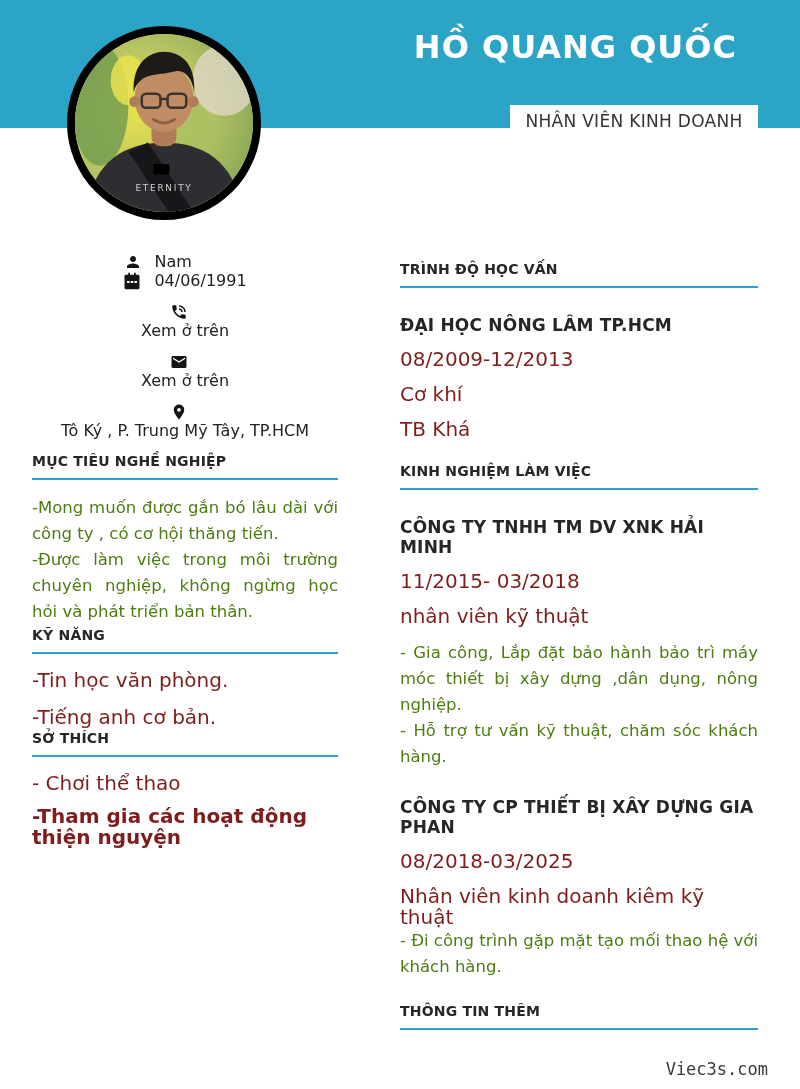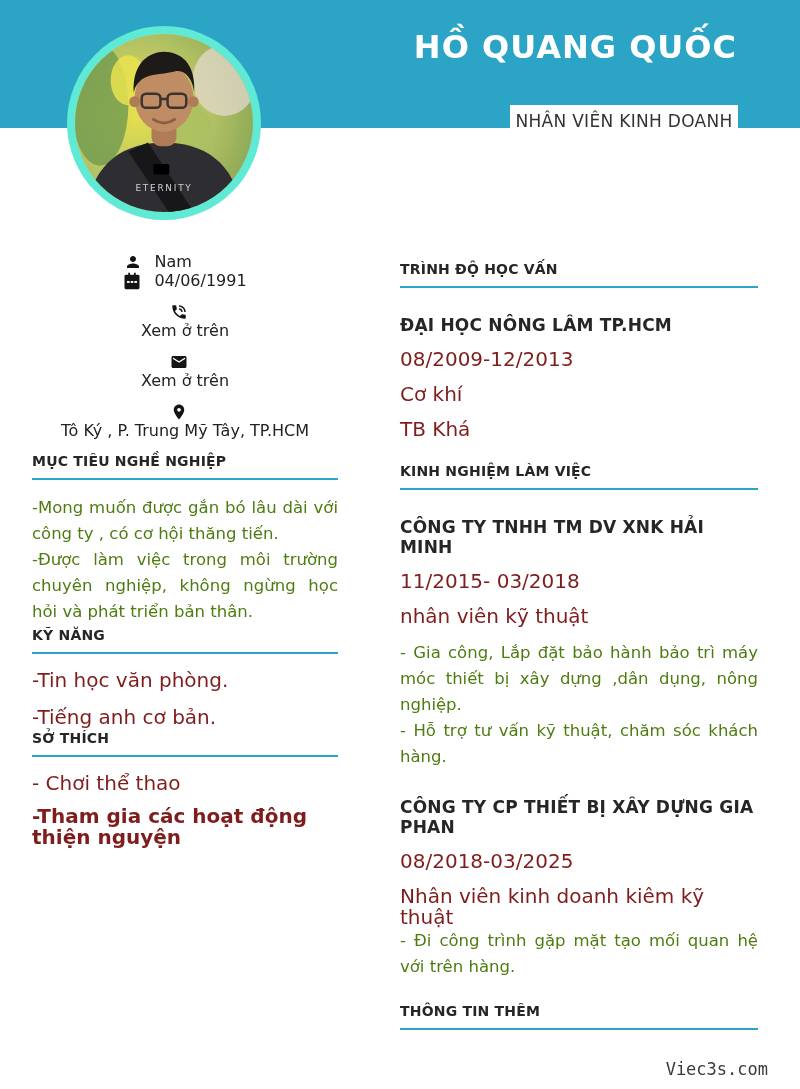--- a/index.html
+++ b/index.html
@@ -17,27 +17,27 @@
   .band {
     position: absolute; left: 0; top: 0; width: 800px; height: 128px;
     background: var(--accent);
   }
   .name {
     position: absolute; top: 28px; right: 63px;
     font-size: 32px; font-weight: bold; color: #ffffff; letter-spacing: 1px;
     white-space: nowrap;
   }
   .title-box {
-    position: absolute; left: 510px; top: 105px; width: 228px; height: 31px;
+    position: absolute; left: 510px; top: 105px; width: 248px; height: 31px;
     background: #ffffff; display: flex; align-items: center; justify-content: center;
   }
   .title-box span { font-size: 17px; color: #333; letter-spacing: .3px; white-space: nowrap; }
   .photo {
     position: absolute; left: 67px; top: 26px; width: 194px; height: 194px;
-    border-radius: 50%; background: #5eead4; padding: 8px;
+    border-radius: 50%; background: #000000; padding: 8px;
   }
   .photo-inner {
     width: 178px; height: 178px; border-radius: 50%; overflow: hidden;
     background: #c9cf7d;
   }
   .photo-inner svg { display: block; width: 100%; height: 100%; }
 
   
   .col-left  { position: absolute; left: 32px;  top: 252px; width: 306px; }
   .col-right { position: absolute; left: 400px; top: 261px; width: 358px; }
@@ -202,19 +202,19 @@
 
   <div class="org">CÔNG TY TNHH TM DV XNK HẢI MINH</div>
   <p class="line gap">11/2015- 03/2018</p>
   <p class="line gap">nhân viên kỹ thuật</p>
   <p class="para gap">- Gia công, Lắp đặt bảo hành bảo trì máy móc thiết bị xây dựng ,dân dụng, nông nghiệp.</p>
   <p class="para">- Hỗ trợ tư vấn kỹ thuật, chăm sóc khách hàng.</p>
 
   <div class="org">CÔNG TY CP THIẾT BỊ XÂY DỰNG GIA PHAN</div>
   <p class="line gap">08/2018-03/2025</p>
   <p class="line gap">Nhân viên kinh doanh kiêm kỹ thuật</p>
-  <p class="para">- Đi công trình gặp mặt tạo mối quan hệ với trên hàng.</p>
+  <p class="para">- Đi công trình gặp mặt tạo mối thao hệ với khách hàng.</p>
 
   <div class="section-title gap">THÔNG TIN THÊM</div>
 
 </div>
 
 <div class="watermark">Viec3s.com</div>
 
 </body></html>

